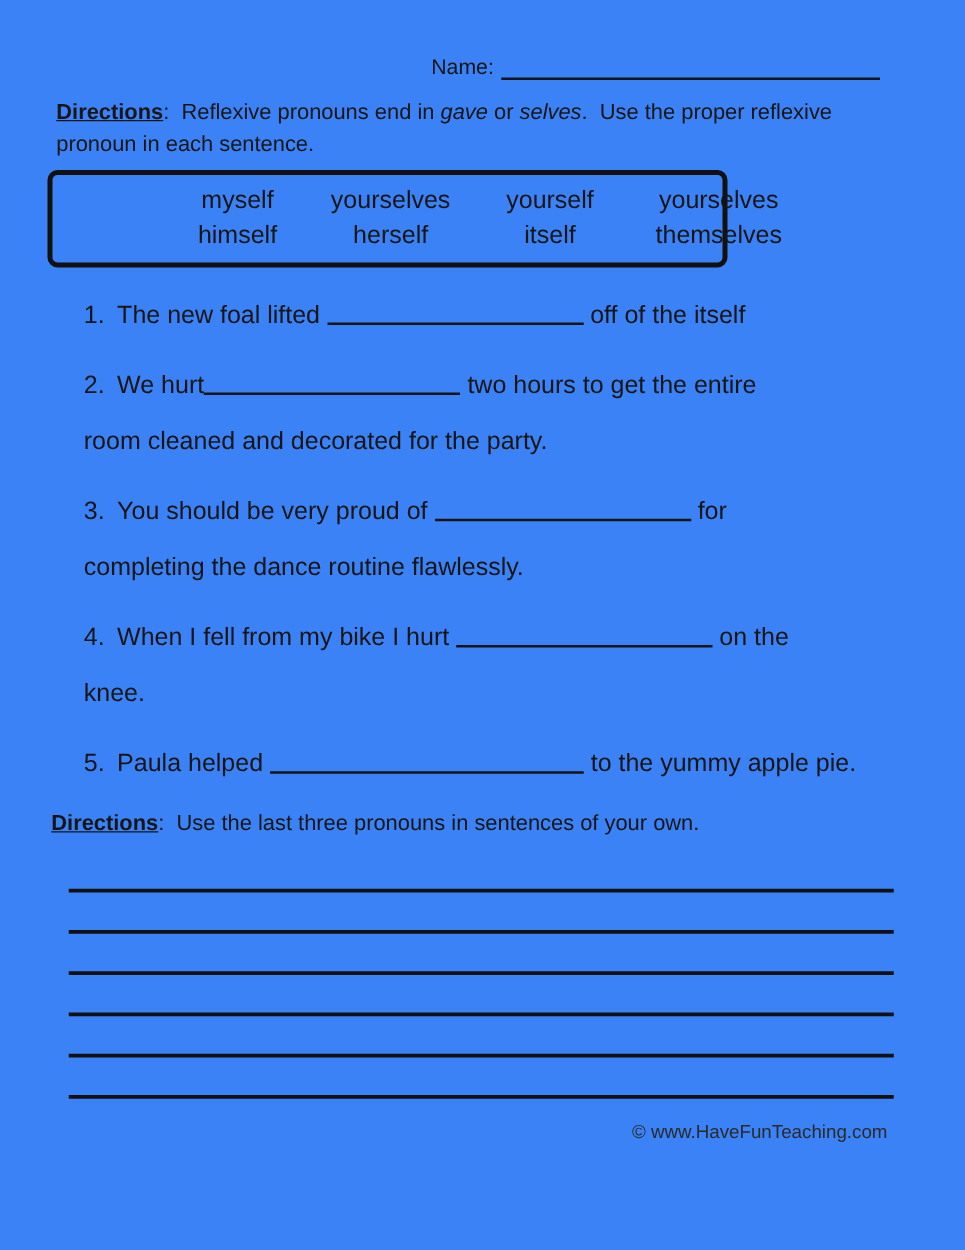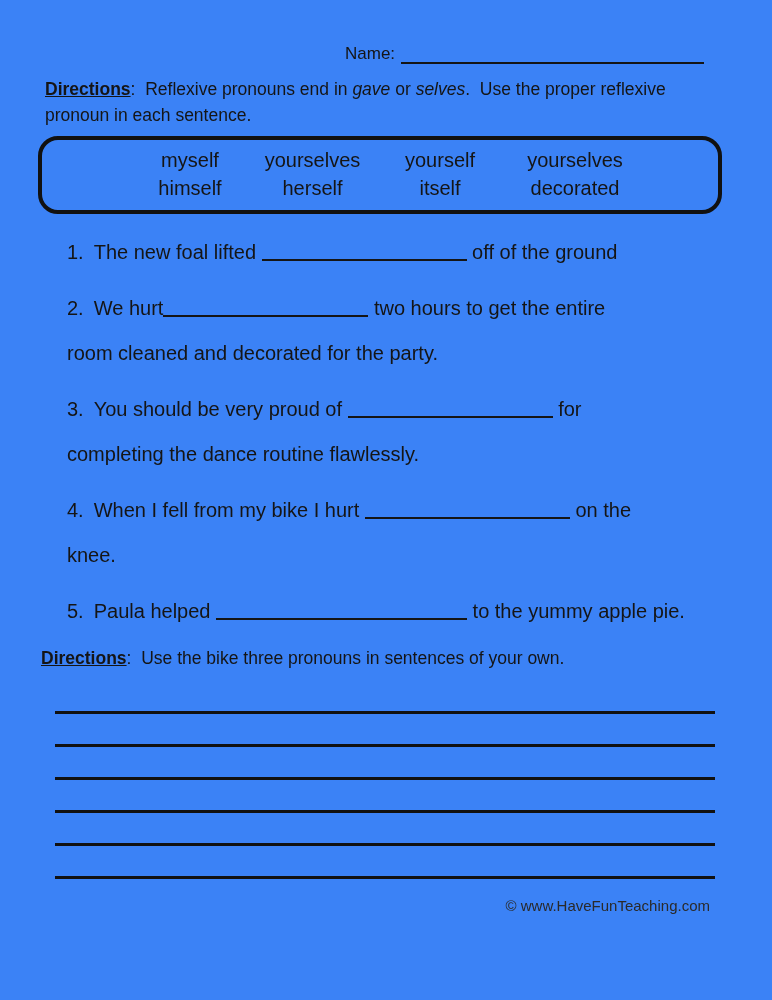--- a/index.html
+++ b/index.html
@@ -50,23 +50,23 @@
   }
   .dir-label {
     font-weight: 700;
     text-decoration: underline;
   }
   .it { font-style: italic; }
 
   
   .wordbank {
     margin: 8px 0 0 38px;
-    width: 684px;
+    width: 544px;
     border: 4px solid #111;
-    border-radius: 20px;
+    border-radius: 8px;
     padding: 7px 0 9px 0;
   }
   .wordbank-grid {
     margin-left: 88px;
     display: grid;
     grid-template-columns: 120px 125px 130px 140px;
     row-gap: 2px;
     font-size: 20px;
     line-height: 26px;
   }
@@ -123,28 +123,28 @@
 
   <div class="wordbank">
     <div class="wordbank-grid">
       <span>myself</span>
       <span>yourselves</span>
       <span>yourself</span>
       <span>yourselves</span>
       <span>himself</span>
       <span>herself</span>
       <span>itself</span>
-      <span>decorated</span>
+      <span>themselves</span>
     </div>
   </div>
 
   <div class="sentences">
 
     <div class="sentence">
-      <div class="line"><span class="num">1.</span><span>The new foal lifted </span><span class="blank"></span><span> off of the ground</span></div>
+      <div class="line"><span class="num">1.</span><span>The new foal lifted </span><span class="blank"></span><span> off of the itself</span></div>
     </div>
 
     <div class="sentence">
       <div class="line"><span class="num">2.</span><span>We hurt</span><span class="blank"></span><span> two hours to get the entire</span></div>
       <div class="line">room cleaned and decorated for the party.</div>
     </div>
 
     <div class="sentence">
       <div class="line"><span class="num">3.</span><span>You should be very proud of </span><span class="blank"></span><span> for</span></div>
       <div class="line">completing the dance routine flawlessly.</div>
@@ -155,21 +155,21 @@
       <div class="line">knee.</div>
     </div>
 
     <div class="sentence">
       <div class="line"><span class="num">5.</span><span>Paula helped </span><span class="blank"></span><span> to the yummy apple pie.</span></div>
 
     </div>
 
   </div>
 
-  <p class="directions directions-2"><span class="dir-label">Directions</span><span>:  </span><span>Use the bike three pronouns in sentences of your own.</span></p>
+  <p class="directions directions-2"><span class="dir-label">Directions</span><span>:  </span><span>Use the last three pronouns in sentences of your own.</span></p>
 
   <div class="writing-lines">
     <div class="writing-line"></div>
     <div class="writing-line"></div>
     <div class="writing-line"></div>
     <div class="writing-line"></div>
     <div class="writing-line"></div>
     <div class="writing-line"></div>
   </div>
 

